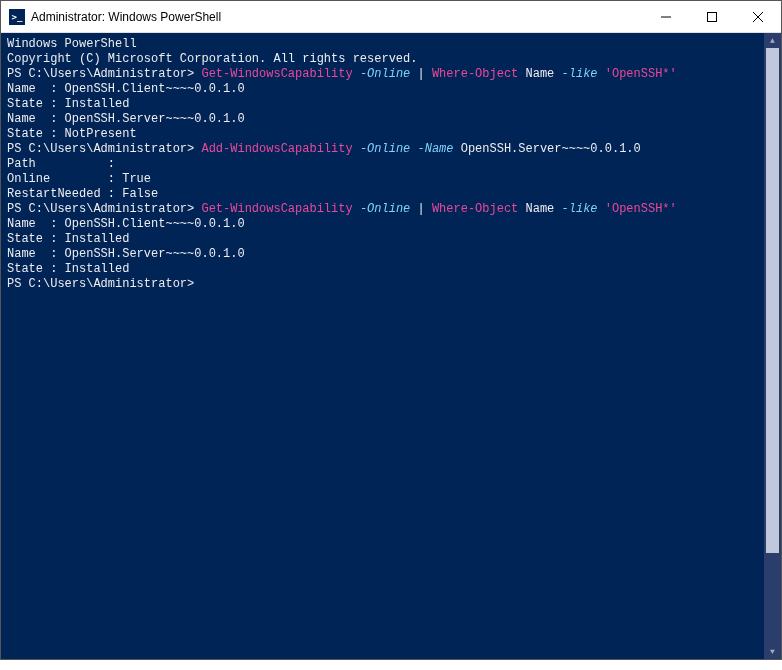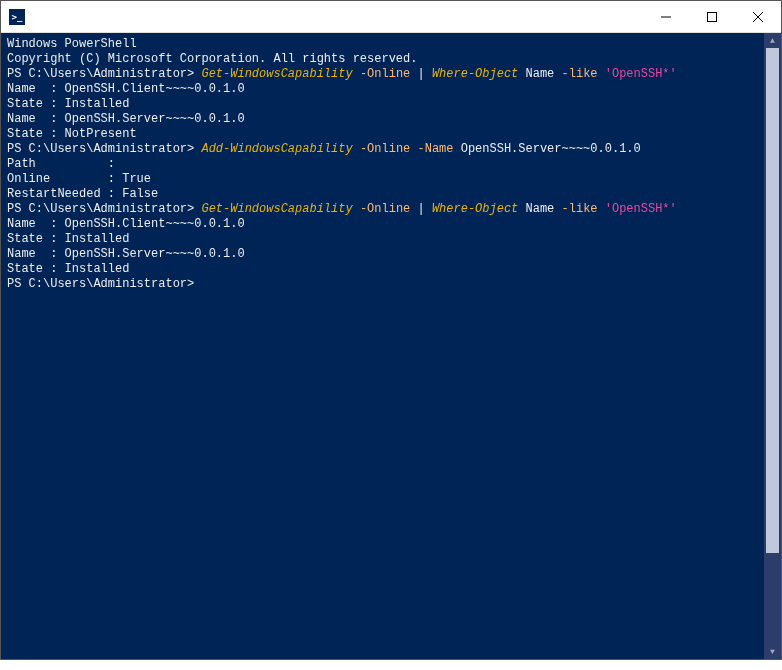--- a/index.html
+++ b/index.html
@@ -90,32 +90,33 @@
       height: 15px;
       display: flex;
       align-items: center;
       justify-content: center;
       color: #aab;
       font-size: 8px;
     }
     .scroll-arrow.up { top: 0; }
     .scroll-arrow.down { bottom: 0; }
     .c-white   { color: #eeedf0; }
-    .c-yellow  { color: #eab308; font-style: italic; }
-    .c-gray    { color: #fdba74; }
+    .c-yellow  { color: #ec4899; }
+    .c-gray    { color: #7dd3fc; font-style: italic; }
     .c-cmd     { color: #ec4899; }
     .line { white-space: pre; }
   </style>
 </head>
 <body>
 
 <div class="window">
 
   <div class="titlebar">
     <div class="titlebar-icon">&gt;_</div>
+    <div class="title-text">Administrator: Windows PowerShell</div>
     <div class="titlebar-spacer"></div>
     <div class="titlebar-controls">
       <div class="ctrl-btn">
         <svg viewBox="0 0 10 10">
             <line x1="0" y1="5" x2="10" y2="5" stroke="currentColor" stroke-width="1"></line>
           </svg>
       </div>
       <div class="ctrl-btn">
         <svg viewBox="0 0 10 10">
             <rect x="0.5" y="0.5" width="9" height="9" fill="none" stroke="currentColor" stroke-width="1"></rect>

